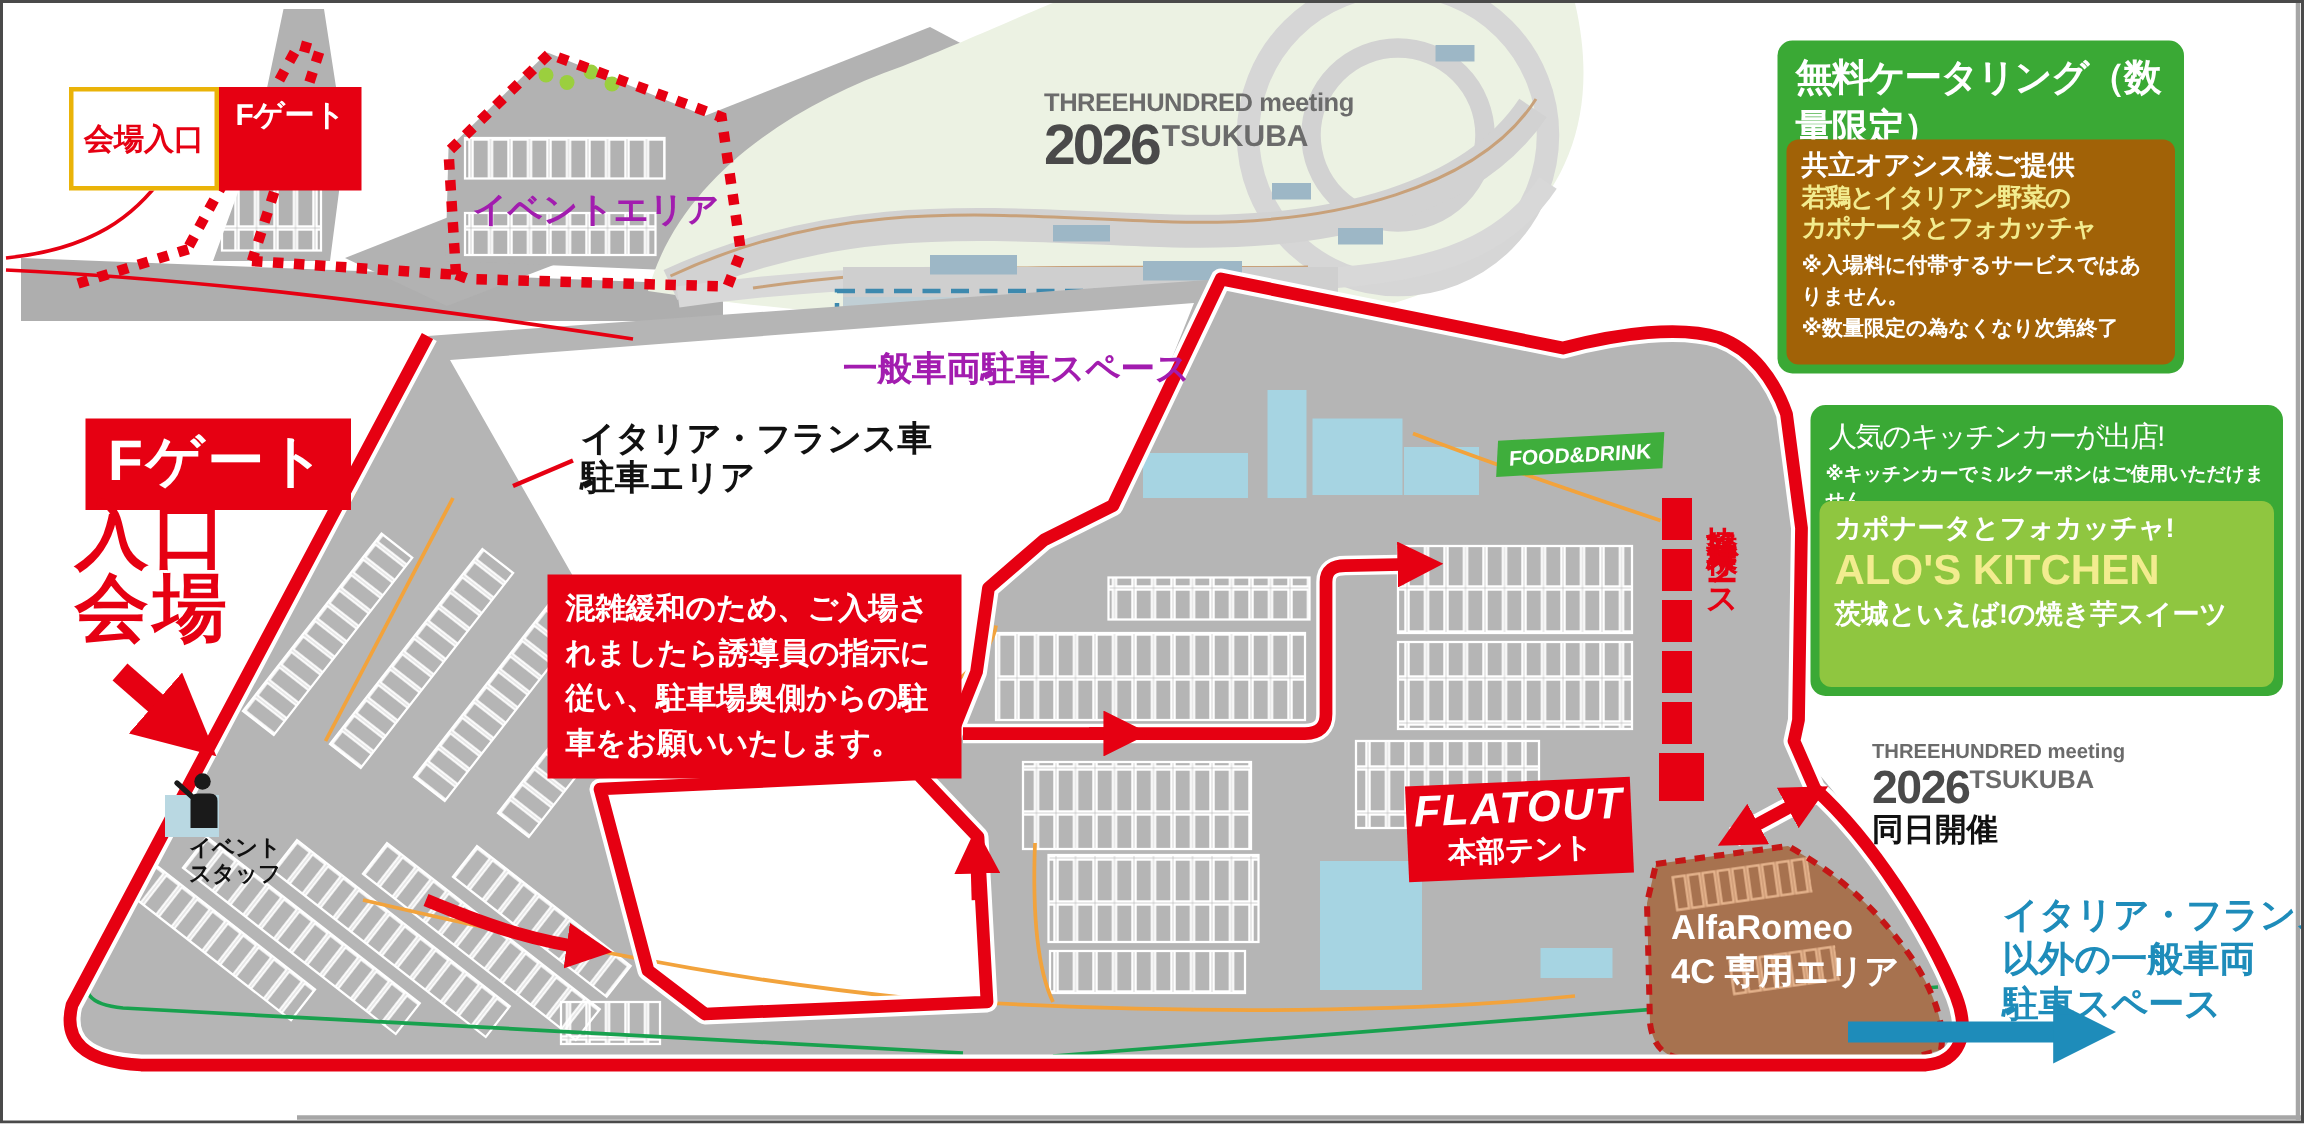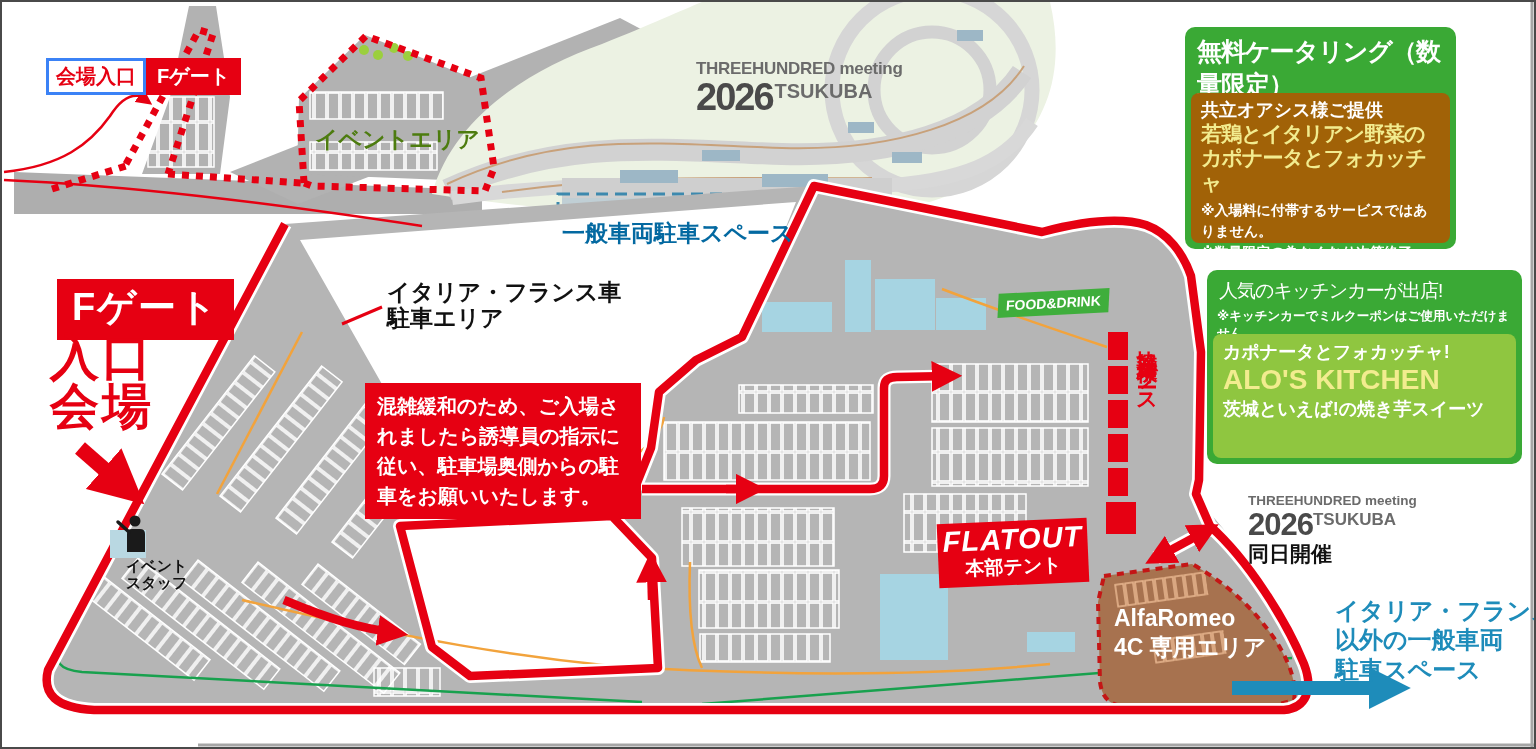--- a/index.html
+++ b/index.html
@@ -4,33 +4,33 @@
 <style>
   html,body{margin:0;padding:0;background:#fff;}
   #stage{position:relative;width:1536px;height:749px;background:#fff;overflow:hidden;
          font-family:"Liberation Sans","DejaVu Sans",sans-serif;box-sizing:border-box;
          border:2px solid #4a4a4a;}
   #mapsvg{position:absolute;left:0;top:0;}
   .lbl{position:absolute;white-space:nowrap;}
 
   
   #entrance-box{left:44px;top:56px;display:flex;align-items:stretch;font-size:20px;font-weight:800;}
-  #entrance-box .white-part{background:#fff;border:3px solid #3b82f6;color:#e60012;padding:2px 7px;}
+  #entrance-box .white-part{background:#fff;border:3px solid #eab308;color:#e60012;padding:18px 7px;}
   #entrance-box .red-part{background:#e60012;color:#fff;padding:5px 11px;}
 
-  #event-area-label{left:313px;top:122px;color:#4d7c0f;font-size:23px;font-weight:800;}
+  #event-area-label{left:313px;top:122px;color:#a21caf;font-size:23px;font-weight:800;}
 
   
   #top-logo{left:694px;top:58px;color:#6b6b6b;line-height:1;}
   #top-logo .brand{font-size:17px;font-weight:700;letter-spacing:-.3px;}
   #top-logo .row{display:flex;align-items:flex-start;margin-top:1px;}
   #top-logo .year{font-size:38px;font-weight:800;color:#4a4a4a;letter-spacing:-2px;}
   #top-logo .venue{font-size:20px;font-weight:700;margin-top:3px;margin-left:2px;}
 
-  #general-parking-label{left:560px;top:216px;color:#0369a1;font-size:23px;font-weight:800;}
+  #general-parking-label{left:560px;top:228px;color:#a21caf;font-size:23px;font-weight:800;}
 
   #fgate-box{left:55px;top:277px;background:#e60012;color:#fff;font-size:38px;font-weight:800;
              padding:3px 15px 7px;letter-spacing:2px;}
   #venue-entrance{left:48px;top:331px;color:#e60012;font-size:49px;font-weight:900;
                   line-height:1.0;letter-spacing:3px;}
 
   #area-label{left:385px;top:277px;color:#111;font-size:23px;font-weight:800;line-height:1.13;}
 
   #congestion-box{left:363px;top:381px;width:252px;background:#e60012;color:#fff;
                   font-size:20px;font-weight:700;line-height:30px;padding:8px 12px;white-space:normal;}
@@ -60,21 +60,21 @@
   #other-parking-label{left:1333px;top:594px;color:#1e8cba;font-size:24px;font-weight:800;line-height:1.22;}
 
   
   .greenbox{position:absolute;background:#3aa935;border-radius:10px;color:#fff;}
   #catering-box{left:1183px;top:25px;width:271px;height:222px;}
   #catering-box .gb-title{font-size:25px;font-weight:800;margin:8px 12px 0;letter-spacing:-1px;}
   #catering-box .gb-sub{font-size:17px;font-weight:700;margin:5px 12px 0;}
   #catering-box .gb-inner{position:absolute;left:6px;right:6px;top:66px;bottom:6px;
                           background:#a16207;border-radius:8px;padding:5px 10px;box-sizing:border-box;}
   .gb-provider{font-size:18px;font-weight:800;}
-  .gb-menu{font-size:21px;font-weight:800;color:#f2ec8f;line-height:1.16;letter-spacing:-1px;}
+  .gb-menu{font-size:17px;font-weight:800;color:#f2ec8f;line-height:1.16;letter-spacing:-1px;}
   .gb-note{font-size:14px;font-weight:700;line-height:1.5;margin-top:5px;}
 
   #kitchen-box{left:1205px;top:268px;width:315px;height:194px;}
   #kitchen-box .gb-title{font-size:19px;font-weight:400;margin:8px 12px 0;letter-spacing:-1px;}
   #kitchen-box .gb-smallnote{font-size:12.5px;font-weight:700;margin:4px 10px 0;}
   #kitchen-box .gb-inner{position:absolute;left:6px;right:6px;top:64px;bottom:6px;
                          background:#8fc640;border-radius:8px;padding:4px 10px;box-sizing:border-box;}
   .gb-desc{font-size:18px;font-weight:800;margin-top:2px;}
   .gb-name{font-size:28px;font-weight:800;color:#f2ec8f;line-height:1.12;}
 </style>

